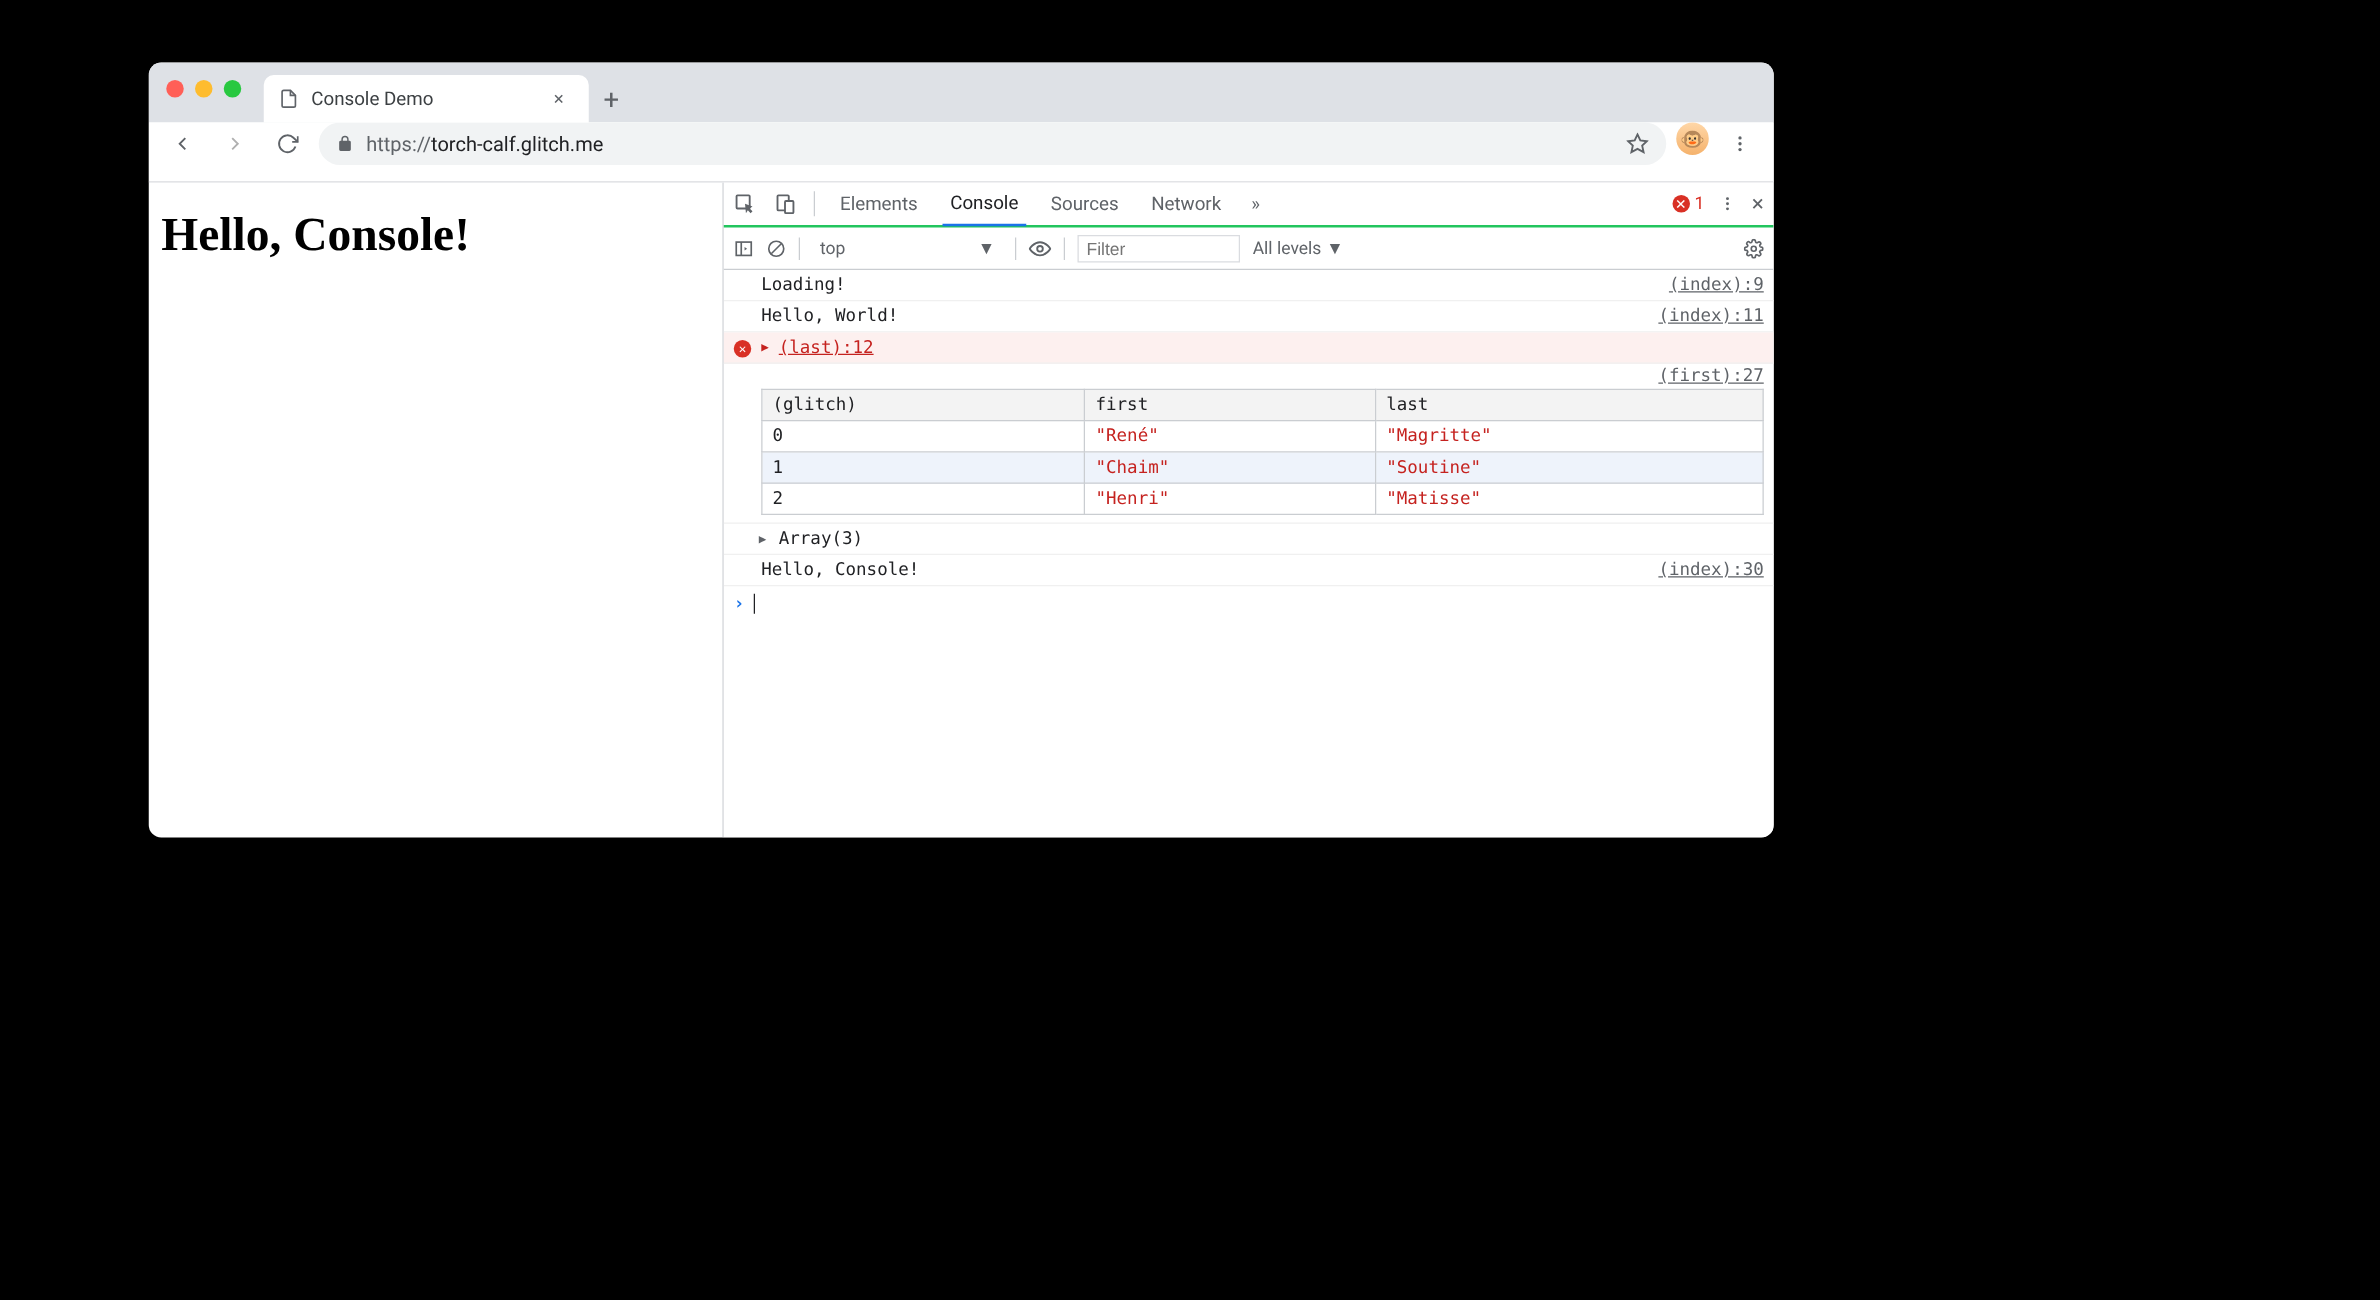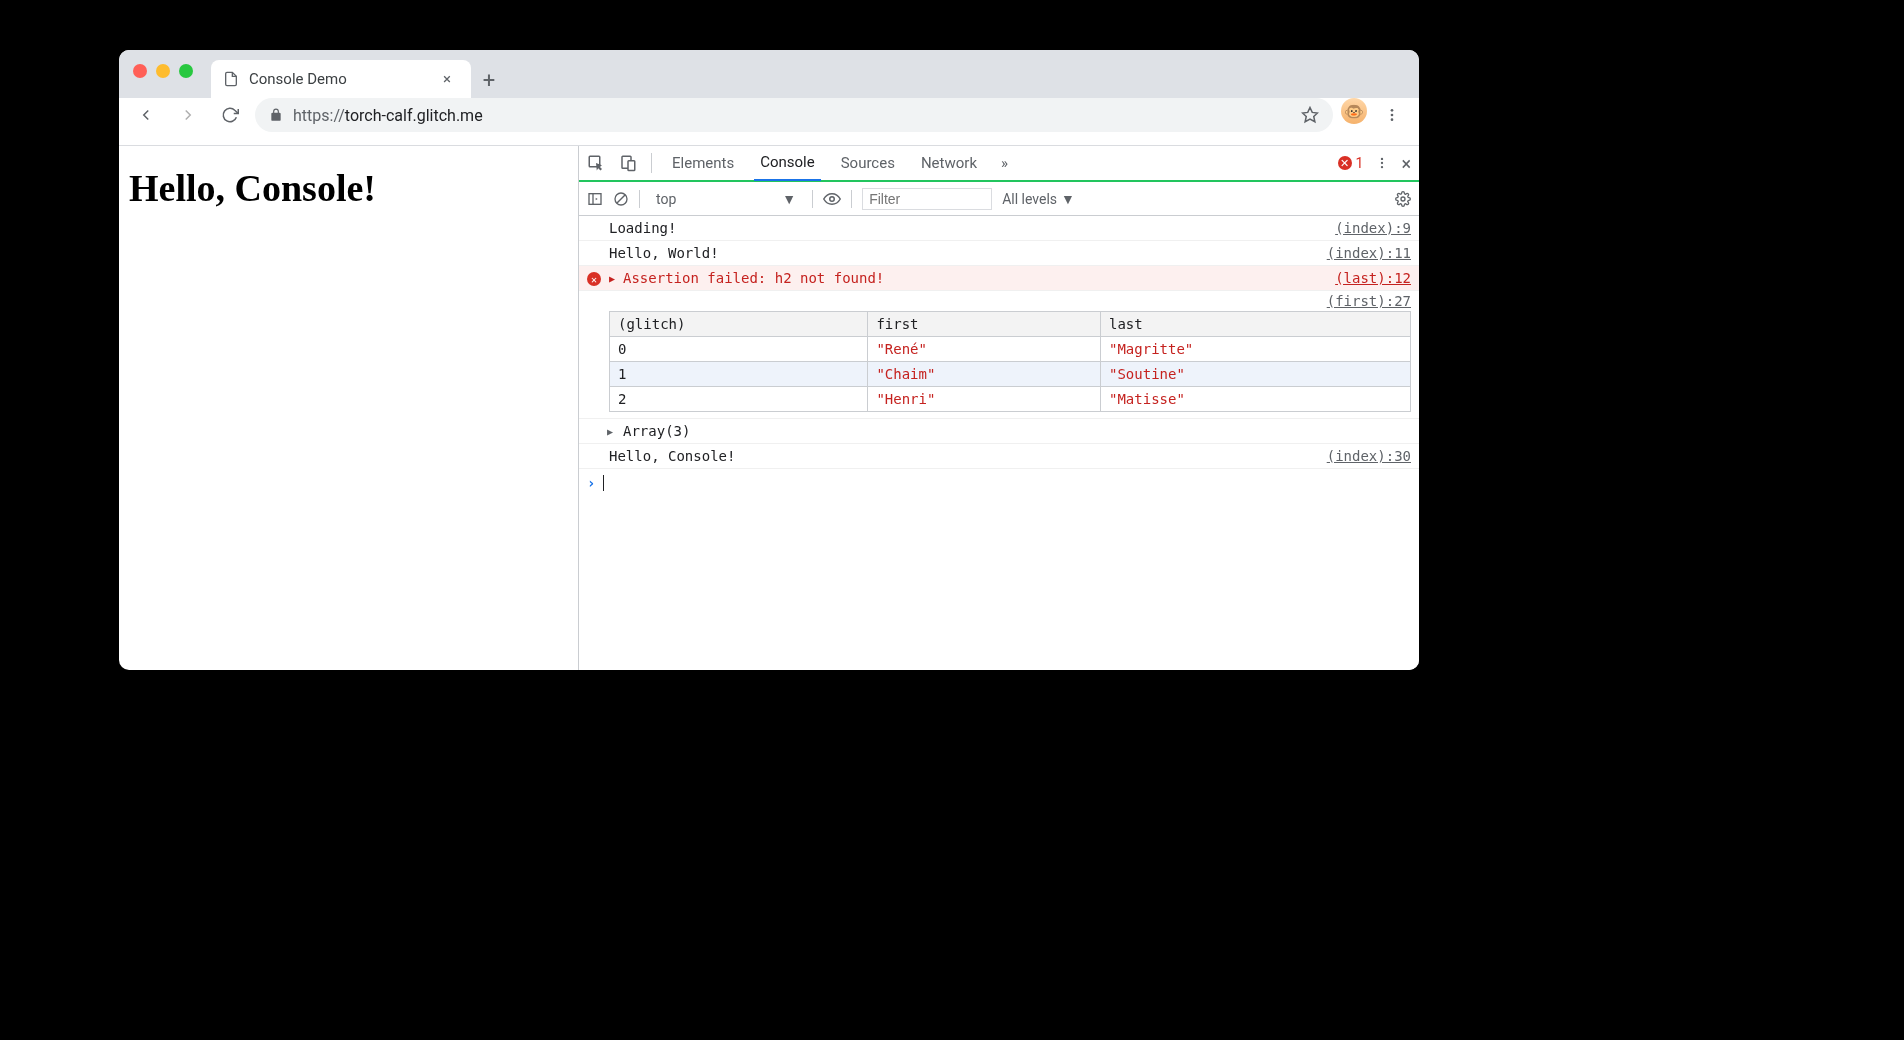--- a/index.html
+++ b/index.html
@@ -221,21 +221,20 @@
           <span class="msg">Loading!</span>
           <span class="loc">(index):9</span>
         </div>
         <div class="row">
           <span class="msg">Hello, World!</span>
           <span class="loc">(index):11</span>
         </div>
         <div class="row error">
           <span class="ericon">✕</span>
           <span class="expand-tri">▶</span>
-          <span class="msg">Assertion failed: h2 not found!</span>
           <span class="loc">(last):12</span>
         </div>
 
         <div class="tablewrap">
           <span class="loc">(first):27</span>
           <table class="console-table">
             <thead>
                   <tr>
               <th>(glitch)</th>
               <th>first</th>

